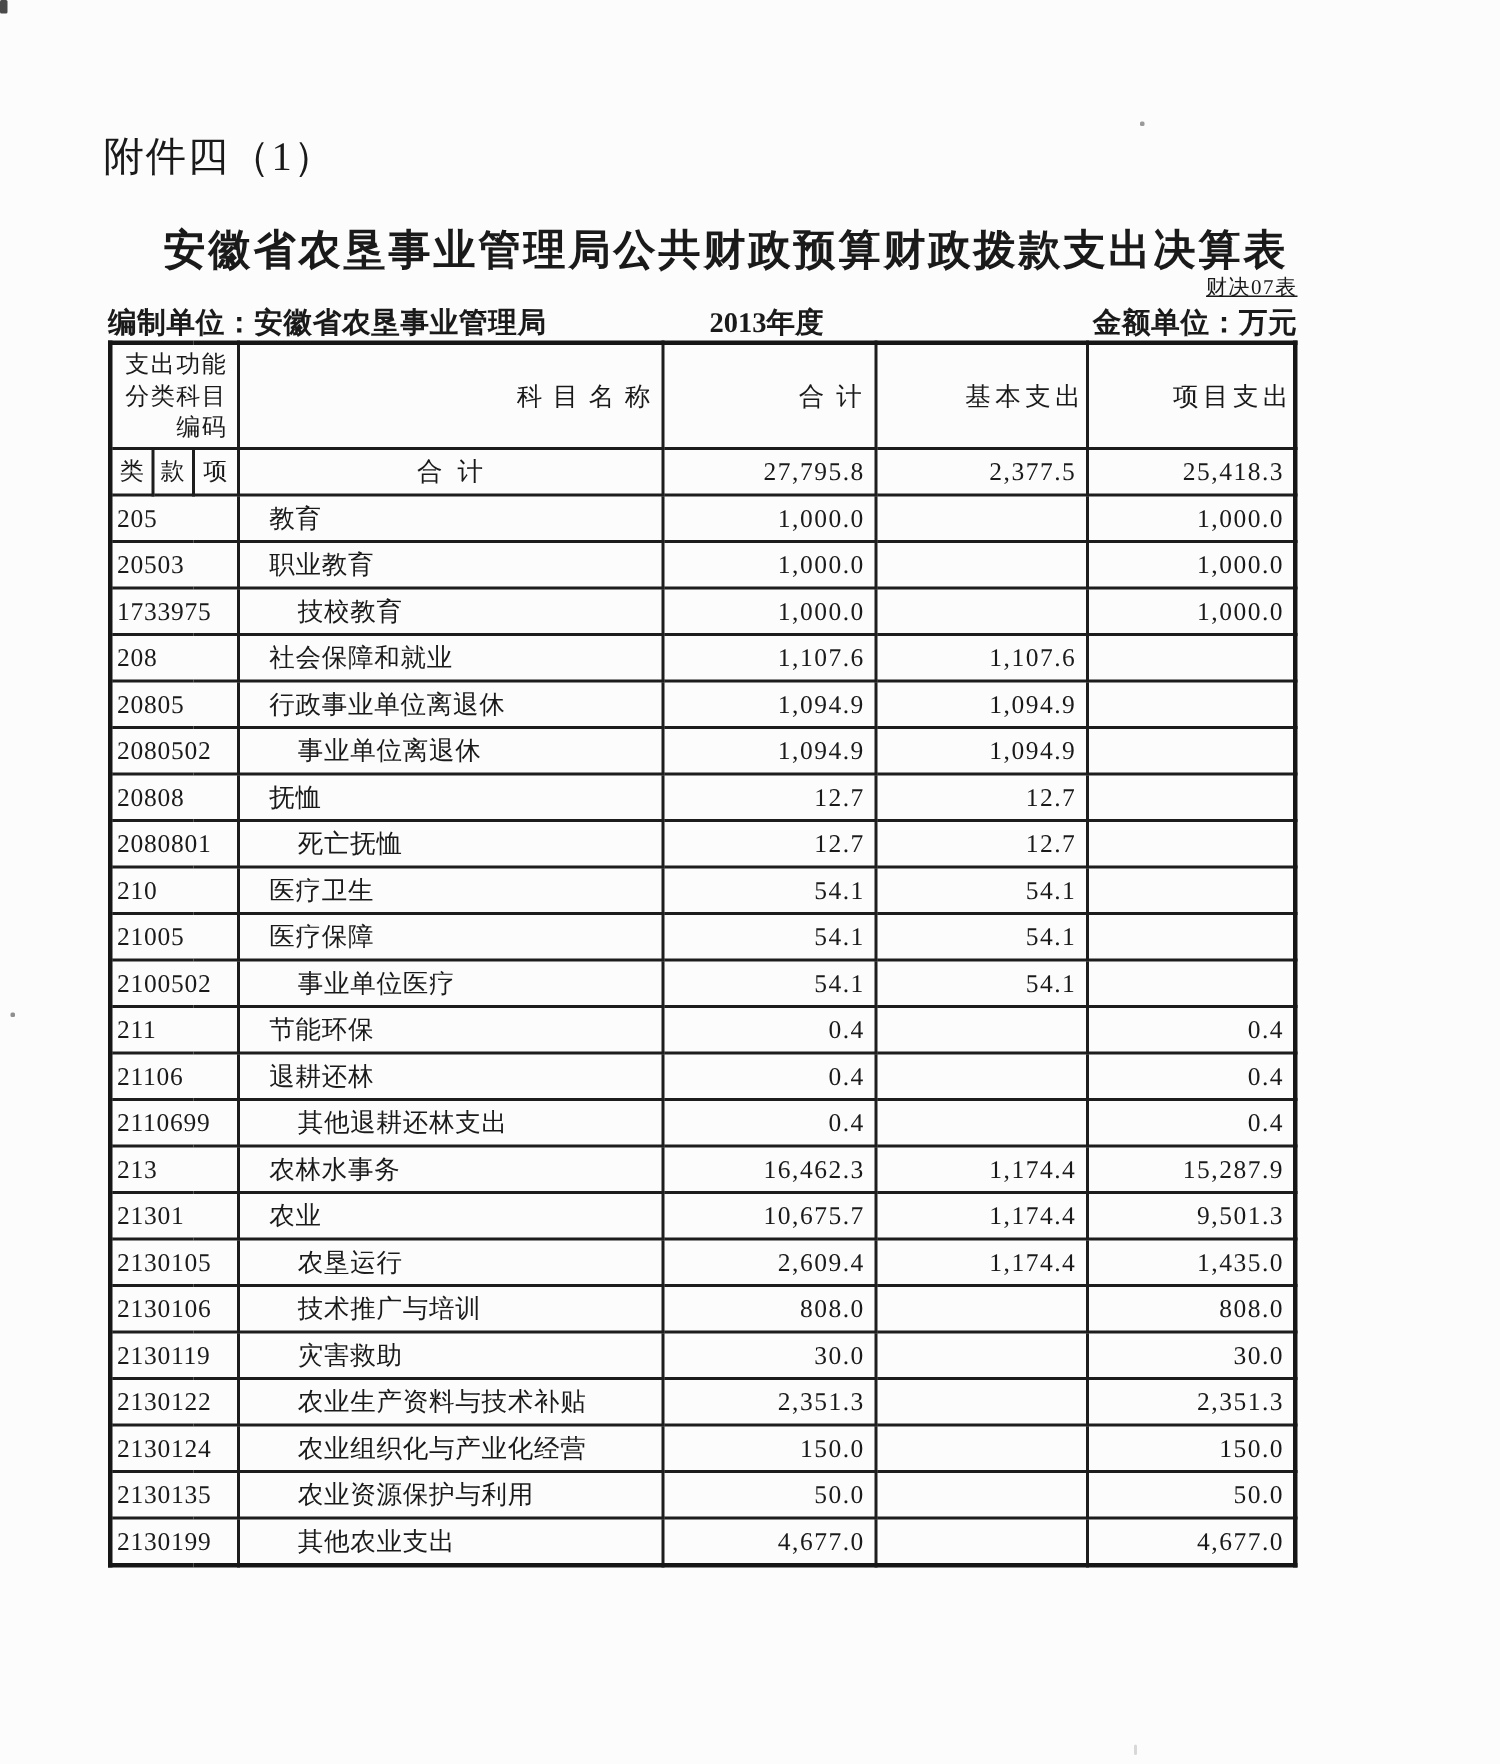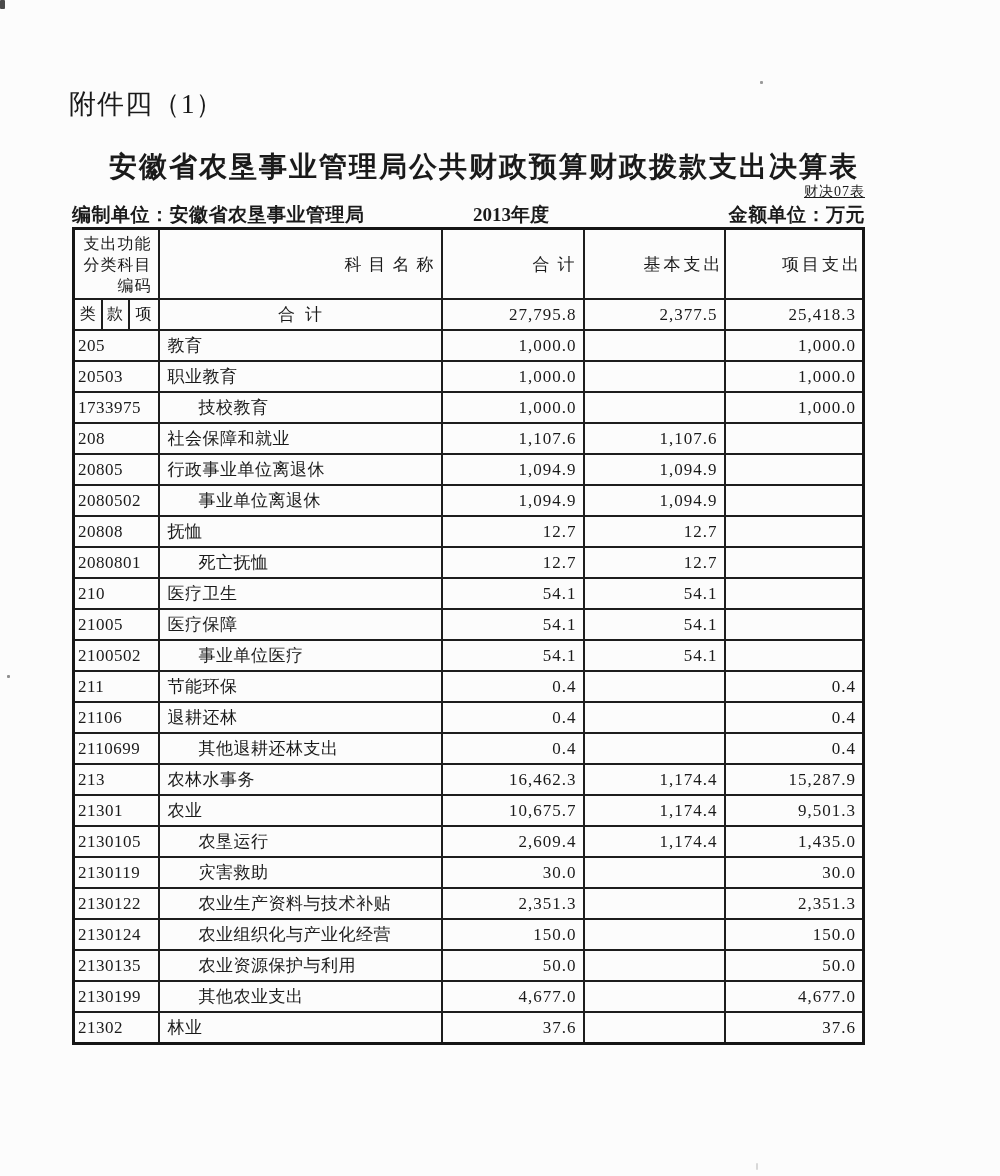--- a/index.html
+++ b/index.html
@@ -51,21 +51,21 @@
   th.name-head{letter-spacing:7px;padding-left:15px;}
   th.sum-head{letter-spacing:8px;padding-left:8px;}
   th.basic-head,th.project-head{letter-spacing:3px;padding-left:3px;}
 
   tr.sub-row td{height:29px;}
   td.sub-code{text-align:center;font-size:16px;}
   td.total-label{text-align:center;letter-spacing:10px;padding-left:10px;}
 
   .fiscal tbody td{height:29px;vertical-align:middle;}
   td.code{text-align:left;padding-left:3px;font-size:17px;letter-spacing:0.5px;}
-  td.name{text-align:left;padding-left:8px;letter-spacing:0.5px;}
+  td.name{text-align:left;padding-left:20px;letter-spacing:0.5px;}
   tr.level-3 td.name{padding-left:39px;}
   td.num{text-align:right;padding-right:6px;letter-spacing:1px;}
 
   
   .speck{position:absolute;border-radius:1px;}
   .speck-corner{left:0;top:0;width:5px;height:9px;background:#4a4a4a;}
   .speck-a{left:760px;top:81px;width:3px;height:3px;background:#9a9a9a;}
   .speck-b{left:7px;top:675px;width:3px;height:3px;background:#8f8f8f;}
   .speck-c{left:756px;top:1163px;width:2px;height:7px;background:#d8d8d8;}
 </style>
@@ -233,20 +233,27 @@
     <td class="num">9,501.3</td>
   </tr>
         <tr class="level-3">
     <td class="code" colspan="3">2130105</td>
     <td class="name">农垦运行</td>
     <td class="num">2,609.4</td>
     <td class="num">1,174.4</td>
     <td class="num">1,435.0</td>
   </tr>
         <tr class="level-3">
+    <td class="code" colspan="3">2130106</td>
+    <td class="name">技术推广与培训</td>
+    <td class="num">808.0</td>
+    <td class="num"></td>
+    <td class="num">808.0</td>
+  </tr>
+        <tr class="level-3">
     <td class="code" colspan="3">2130119</td>
     <td class="name">灾害救助</td>
     <td class="num">30.0</td>
     <td class="num"></td>
     <td class="num">30.0</td>
   </tr>
         <tr class="level-3">
     <td class="code" colspan="3">2130122</td>
     <td class="name">农业生产资料与技术补贴</td>
     <td class="num">2,351.3</td>
@@ -267,23 +274,16 @@
     <td class="num"></td>
     <td class="num">50.0</td>
   </tr>
         <tr class="level-3">
     <td class="code" colspan="3">2130199</td>
     <td class="name">其他农业支出</td>
     <td class="num">4,677.0</td>
     <td class="num"></td>
     <td class="num">4,677.0</td>
   </tr>
-        <tr class="level-2">
-    <td class="code" colspan="3">21302</td>
-    <td class="name">林业</td>
-    <td class="num">37.6</td>
-    <td class="num"></td>
-    <td class="num">37.6</td>
-  </tr>
       </tbody>
   </table>
 
 </div>
 
 </body></html>

